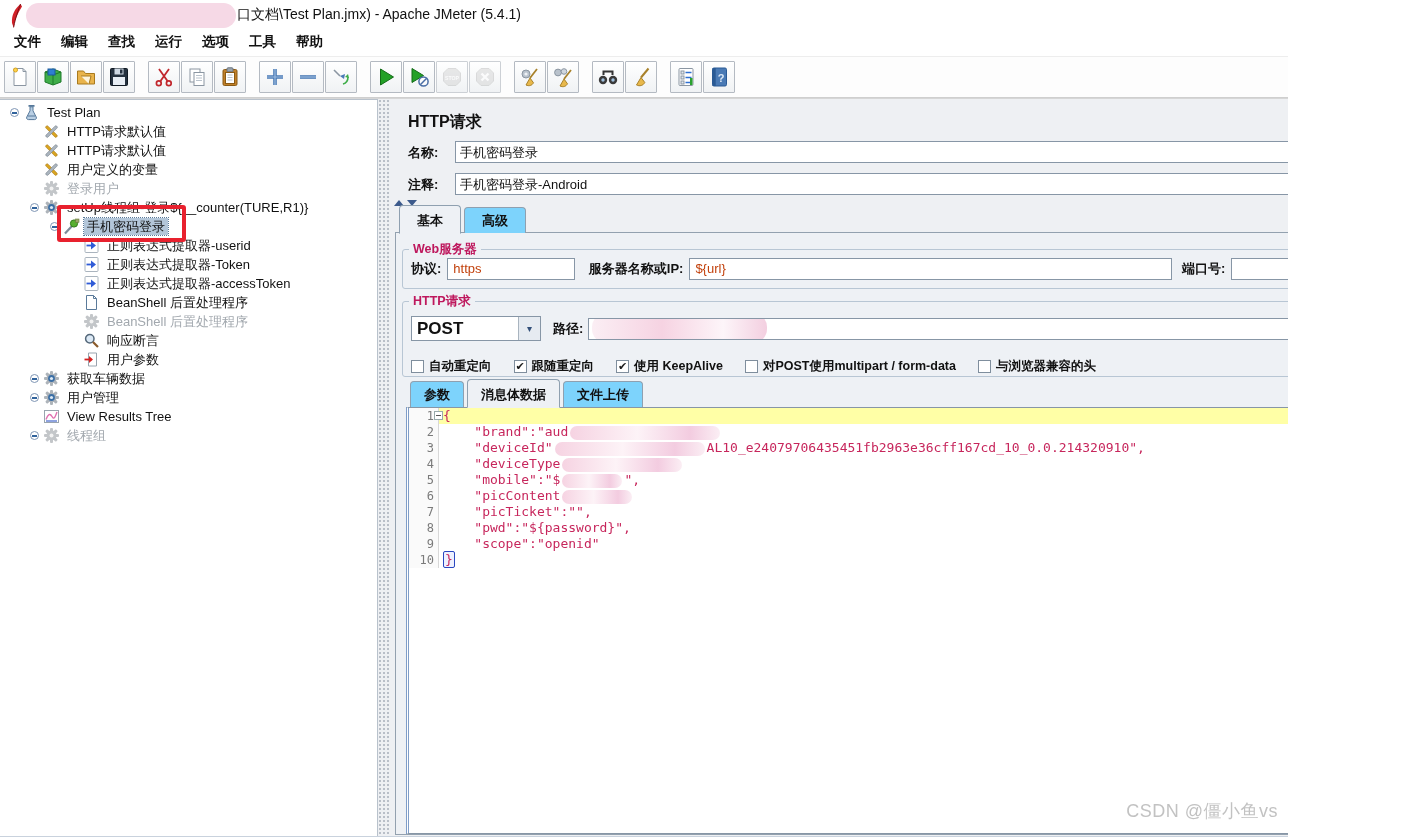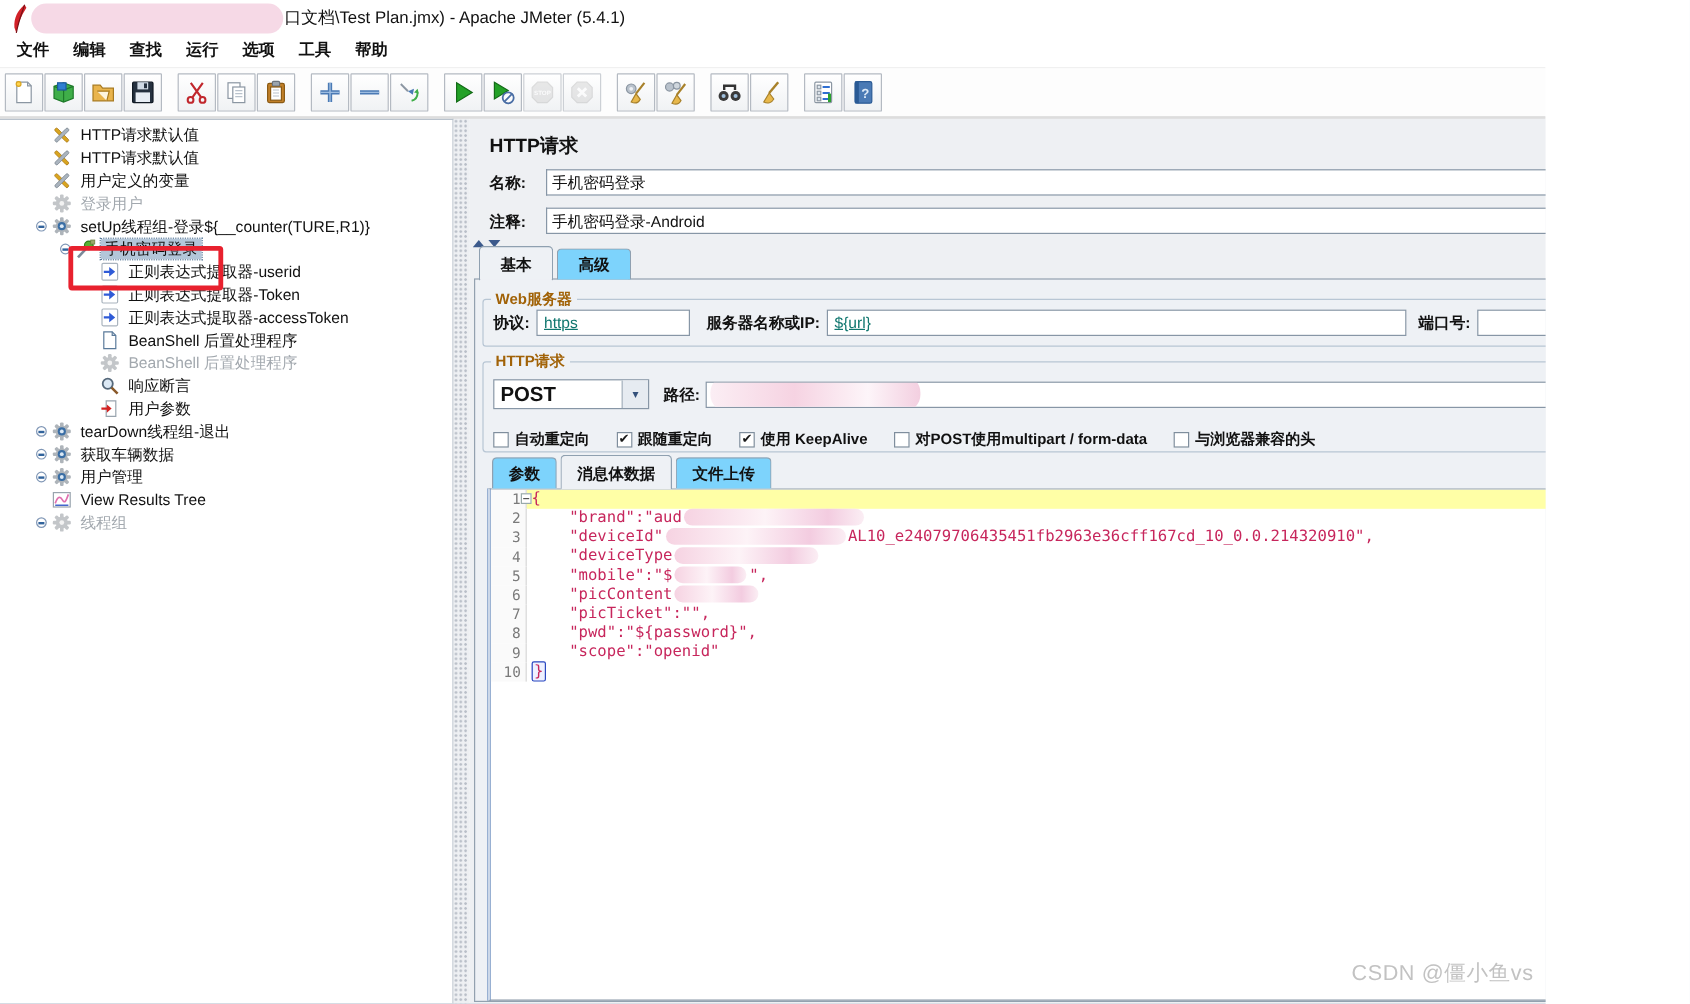--- a/index.html
+++ b/index.html
@@ -56,26 +56,26 @@
   .tri-up { width:0; height:0; border-left:5px solid transparent; border-right:5px solid transparent; border-bottom:6px solid #3c5a8c; }
   .tri-down { width:0; height:0; border-left:5px solid transparent; border-right:5px solid transparent; border-top:6px solid #3c5a8c; }
 
   .tabs { position:absolute; display:flex; align-items:flex-end; z-index:3; }
   .tabs-top { left:8px; top:108px; height:26px; }
   .tab { font-size:13px; font-weight:bold; color:#111; background:#7dd3fc; border:1px solid #8fa0b0; border-bottom:none; border-radius:4px 4px 0 0; padding:4px 17px 3px; margin-right:3px; cursor:pointer; }
   .tab.sel { background:#eef1f5; padding-top:6px; margin-bottom:-1px; border-bottom:1px solid #eef1f5; }
   .tabpane { position:absolute; left:4px; right:-2px; top:133px; bottom:2px; border:1px solid #93a1af; background:#eef1f5; }
 
   fieldset.grp { position:absolute; left:6px; right:-40px; border:1px solid #b8c6d4; border-radius:3px; }
-  fieldset.grp legend { font-size:12.5px; font-weight:bold; color:#a16207; margin-left:6px; padding:0 4px; }
+  fieldset.grp legend { font-size:12.5px; font-weight:bold; color:#be185d; margin-left:6px; padding:0 4px; }
   .grp-web { top:8px; height:48px; }
   .grp-http { top:60px; height:84px; }
   .grow { position:absolute; left:8px; right:8px; display:flex; align-items:center; }
   .grow .lbl { font-size:13px; font-weight:bold; color:#111; white-space:nowrap; }
-  .field { background:#fff; border:1px solid #8796a6; height:22px; font-size:13px; color:#0f766e; padding:2px 5px; white-space:pre; overflow:hidden;text-decoration:underline; }
+  .field { background:#fff; border:1px solid #8796a6; height:22px; font-size:13px; color:#c2410c; padding:2px 5px; white-space:pre; overflow:hidden; }
   .web-row { top:0px; }
   .f-protocol { width:140px; margin:0 14px 0 6px; }
   .f-server { width:534px; margin:0 10px 0 6px; }
   .f-port { width:230px; margin-left:6px; }
 
   .http-row1 { top:6px; }
   .method-select { width:130px; height:25px; background:#fff; border:1px solid #8796a6; display:flex; align-items:center; cursor:pointer; }
   .method-select .mval { flex:1; font-size:17px; font-weight:bold; padding-left:5px; color:#111; }
   .method-select .marrow { width:22px; height:23px; background:#e6ebf1; border-left:1px solid #a9b4bf; display:flex; align-items:center; justify-content:center; font-size:10px; color:#33507a; }
   .f-path { width:766px; margin:0 8px 0 5px; position:relative; }
@@ -312,20 +312,33 @@
             <rect x="4.5" y="2" width="14" height="18" rx="1.5" fill="#4a7ab5" stroke="#2a5a95"></rect>
             <rect x="4.5" y="2" width="3.2" height="18" fill="#2a5a95"></rect>
             <text x="13" y="15.5" font-size="11" font-weight="bold" fill="#dce9f7" text-anchor="middle" font-family="sans-serif">?</text>
           </svg>
         </span>
       </div>
     </div>
   <div class="main-top-line"></div>
 
   <div class="tree-panel" id="tree">
+      <div class="tree-row" style="padding-left: 6px;">
+        <span class="knob-slot">
+          <span class="knob"></span>
+        </span>
+        <span class="t-ic">
+          <svg viewBox="0 0 17 17">
+            <rect x="5.5" y="1" width="6" height="1.8" fill="#56789a"></rect>
+            <path d="M7 2.8v4L3.8 13c-.7 1.3.2 2.6 1.6 2.6h6.2c1.4 0 2.3-1.3 1.6-2.6L10 6.8v-4z" fill="#b9cfe4" stroke="#56789a"></path>
+            <path d="M5 12h7" stroke="#56789a"></path>
+          </svg>
+        </span>
+        <span class="t-label">Test Plan</span>
+      </div>
       <div class="tree-row" style="padding-left: 26px;">
         <span class="knob-slot"></span>
         <span class="t-ic">
           <svg viewBox="0 0 17 17">
             <rect x="1" y="7.2" width="15" height="2.8" rx="1.2" transform="rotate(45 8.5 8.5)" fill="#d9a520" stroke="#a8771a" stroke-width=".6"></rect>
             <rect x="1" y="7.2" width="15" height="2.8" rx="1.2" transform="rotate(-45 8.5 8.5)" fill="#aab4be" stroke="#78828c" stroke-width=".6"></rect>
           </svg>
         </span>
         <span class="t-label">HTTP请求默认值</span>
       </div>
@@ -469,39 +482,20 @@
       <div class="tree-row" style="padding-left: 66px;">
         <span class="knob-slot"></span>
         <span class="t-ic">
           <svg viewBox="0 0 17 17">
             <path d="M5.5 2h8v13h-8z" fill="#fff" stroke="#99a4ae"></path>
             <path d="M1.5 8.5h7" stroke="#d42222" stroke-width="1.8"></path>
             <path d="M6 5l4 3.5L6 12z" fill="#d42222"></path>
           </svg>
         </span>
         <span class="t-label">用户参数</span>
-      </div>
-      <div class="tree-row" style="padding-left: 26px;">
-        <span class="knob-slot">
-          <span class="knob"></span>
-        </span>
-        <span class="t-ic">
-          <svg viewBox="0 0 17 17">
-            <g fill="#aeb4ba">
-              <rect x="7" y="1" width="3" height="15" rx="1"></rect>
-              <rect x="7" y="1" width="3" height="15" rx="1" transform="rotate(45 8.5 8.5)"></rect>
-              <rect x="7" y="1" width="3" height="15" rx="1" transform="rotate(90 8.5 8.5)"></rect>
-              <rect x="7" y="1" width="3" height="15" rx="1" transform="rotate(135 8.5 8.5)"></rect>
-              <circle cx="8.5" cy="8.5" r="5"></circle>
-            </g>
-            <circle cx="8.5" cy="8.5" r="3.4" fill="#3a6ea5"></circle>
-            <circle cx="8.5" cy="8.5" r="1.6" fill="#dce9f5"></circle>
-          </svg>
-        </span>
-        <span class="t-label">tearDown线程组-退出</span>
       </div>
       <div class="tree-row" style="padding-left: 26px;">
         <span class="knob-slot">
           <span class="knob"></span>
         </span>
         <span class="t-ic">
           <svg viewBox="0 0 17 17">
             <g fill="#aeb4ba">
               <rect x="7" y="1" width="3" height="15" rx="1"></rect>
               <rect x="7" y="1" width="3" height="15" rx="1" transform="rotate(45 8.5 8.5)"></rect>

